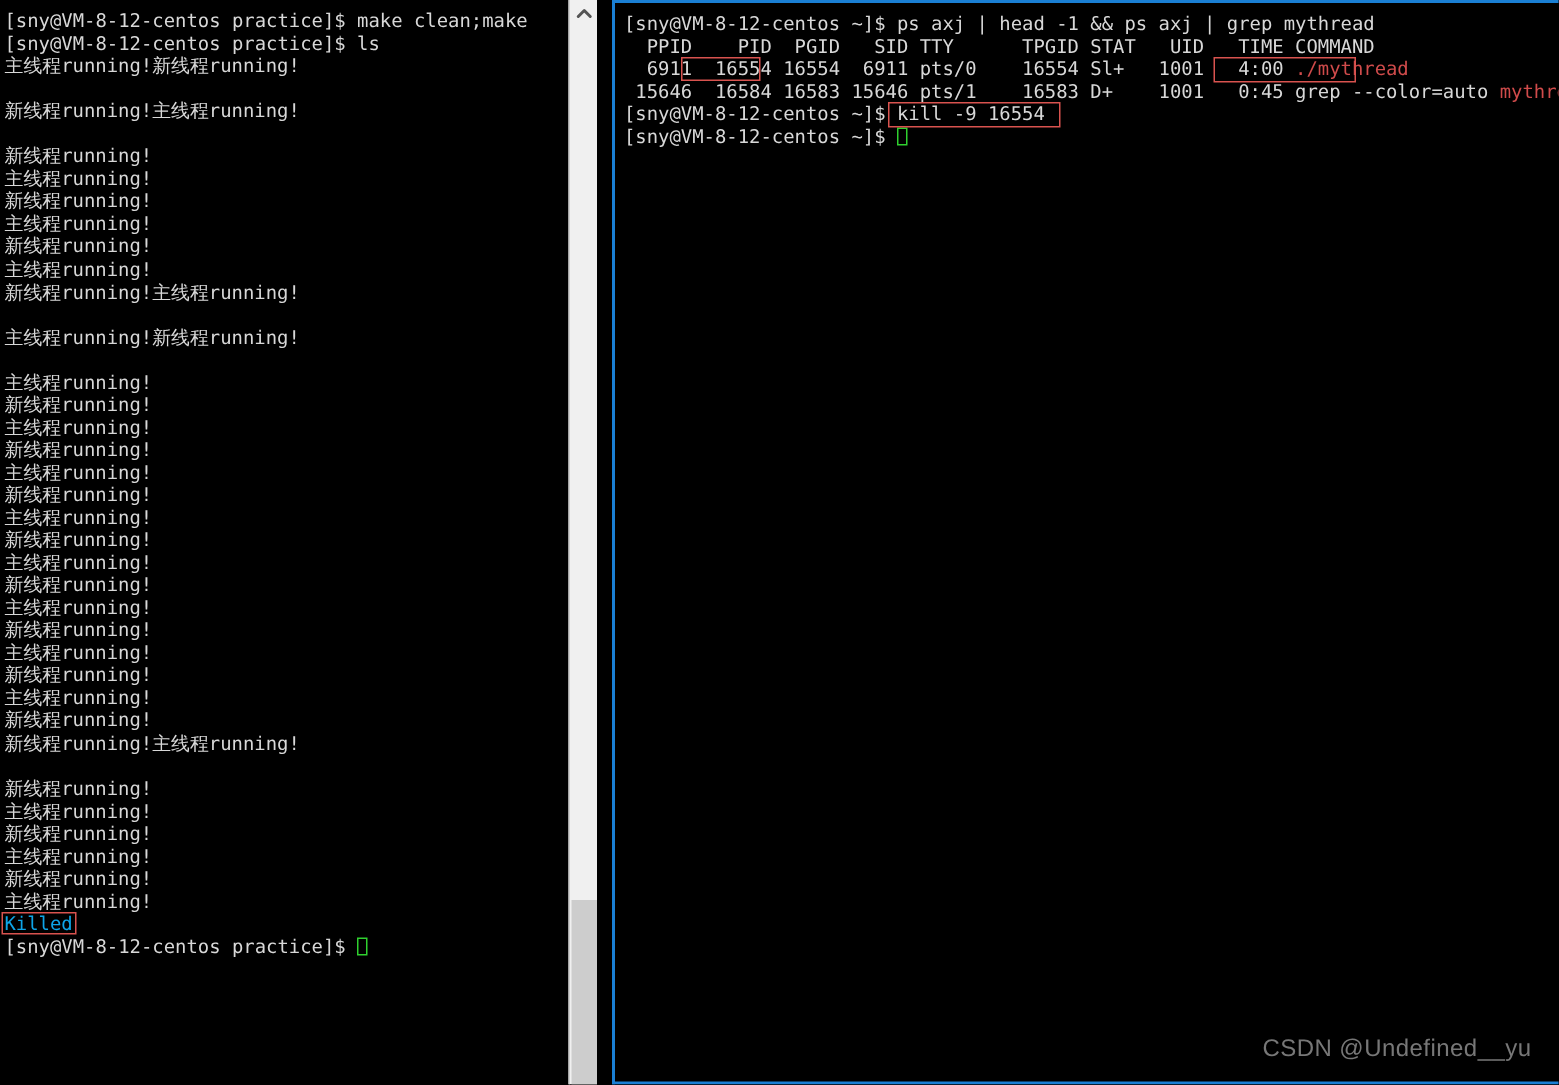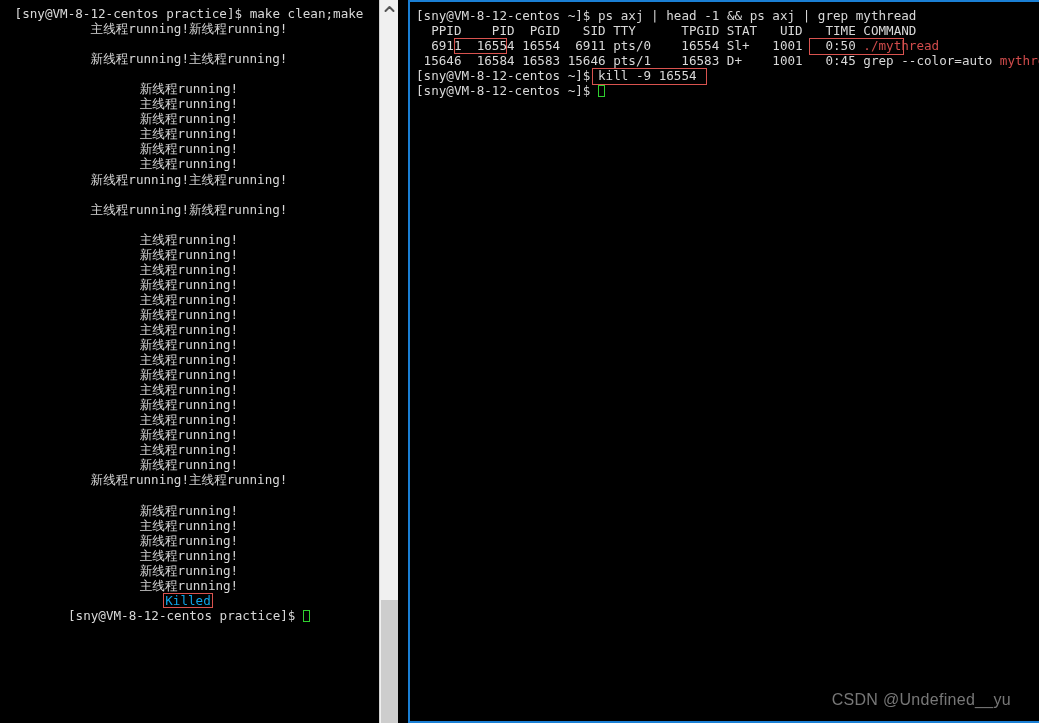--- a/index.html
+++ b/index.html
@@ -36,21 +36,20 @@
     top: 6px;
     width: 372px;
   }
   .tline {
     font-family: "DejaVu Sans Mono", "Liberation Mono", monospace;
     font-size: 12.6px;
     line-height: 15.05px;
     color: #d8d8d8;
     white-space: pre;
     letter-spacing: 0px;
-    text-align: center;
   }
   .tline.blank { color: transparent; }
   .green  { color: #2fd02f; }
   .redtxt { color: #d04b4b; }
 
   .boxed-killed {
     display: inline-block;
     color: #0ea5e9;
     border: 1px solid #d9534f;
     padding: 0 1px;
@@ -127,36 +126,37 @@
   .hl-box {
     position: absolute;
     border: 1px solid #d9534f;
     box-sizing: border-box;
     pointer-events: none;
   }
 
   
   #watermark {
     position: absolute;
-    right: 28px;
+    right: 18px;
     bottom: 14px;
     color: #777777;
     font-family: "Liberation Sans", sans-serif;
     font-size: 16px;
     letter-spacing: 0.3px;
   }
 </style>
 </head>
 <body>
 
 <div id="app">
 
   <div id="left-pane">
     <div id="left-lines">
         <div class="tline"><span>[sny@VM-8-12-centos practice]$ </span><span>make clean;make</span></div>
+        <div class="tline"><span>[sny@VM-8-12-centos practice]$ </span><span>ls</span></div>
         <div class="tline">主线程running!新线程running!</div>
         <div class="tline blank">&nbsp;</div>
         <div class="tline">新线程running!主线程running!</div>
         <div class="tline blank">&nbsp;</div>
         <div class="tline">新线程running!</div>
         <div class="tline">主线程running!</div>
         <div class="tline">新线程running!</div>
         <div class="tline">主线程running!</div>
         <div class="tline">新线程running!</div>
         <div class="tline">主线程running!</div>
@@ -201,21 +201,21 @@
         </svg>
       </span>
     </div>
     <div id="sb-thumb" style="top: 600px; height: 123px;"></div>
   </div>
 
   <div id="right-pane">
     <div id="right-lines">
         <div class="rline"><span>[sny@VM-8-12-centos ~]$ </span><span>ps axj | head -1 &amp;&amp; ps axj | grep mythread</span></div>
         <div class="rline">  PPID    PID  PGID   SID TTY      TPGID STAT   UID   TIME COMMAND</div>
-        <div class="rline"><span>  6911  16554 16554  6911 pts/0    16554 Sl+   1001   0:50 </span><span class="redtxt">./mythread</span></div>
+        <div class="rline"><span>  6911  16554 16554  6911 pts/0    16554 Sl+   1001   4:00 </span><span class="redtxt">./mythread</span></div>
         <div class="rline"><span> 15646  16584 16583 15646 pts/1    16583 D+    1001   0:45 grep --color=auto </span><span class="redtxt">mythread</span></div>
         <div class="rline"><span>[sny@VM-8-12-centos ~]$ </span><span>kill -9 16554</span></div>
         <div class="rline"><span>[sny@VM-8-12-centos ~]$ </span><span class="cursor-block"></span></div>
         <div class="hl-box" style="left: 38px; top: 30px; width: 53px; height: 16px;"></div>
         <div class="hl-box" style="left: 393px; top: 30px; width: 95px; height: 17px;"></div>
         <div class="hl-box" style="left: 176px; top: 60px; width: 115px; height: 17px;"></div>
       </div>
   </div>
 
   <div id="watermark">CSDN @Undefined__yu</div>

